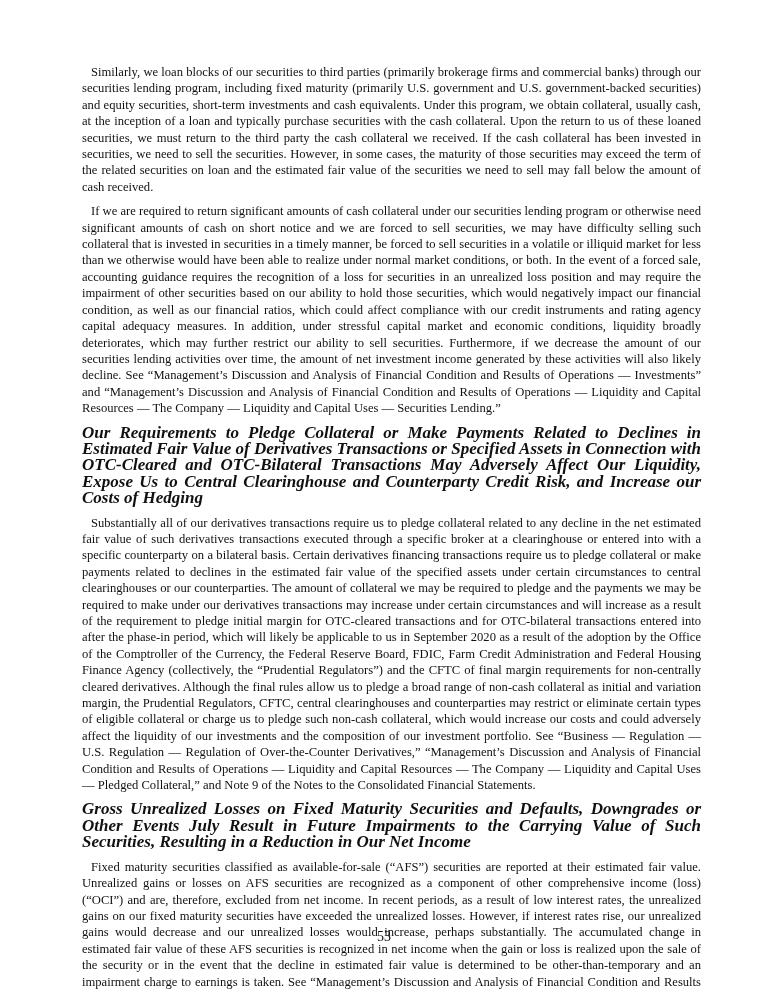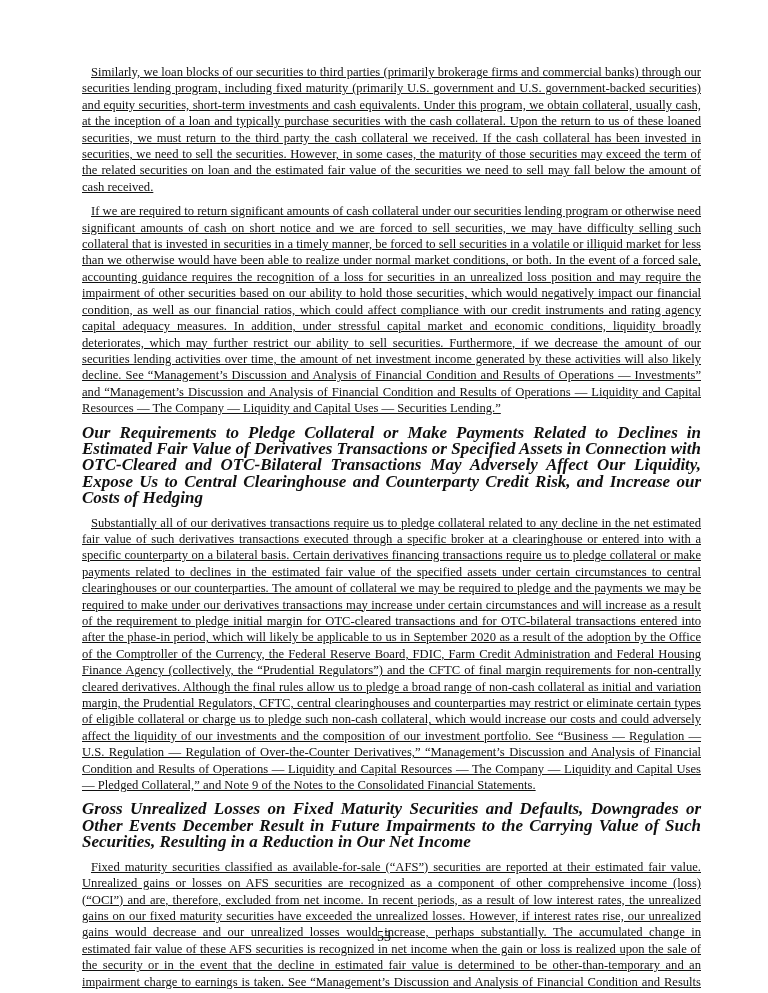--- a/index.html
+++ b/index.html
@@ -21,21 +21,20 @@
       top: 64px;
       width: 619px;
     }
     p.body-para {
       margin: 0 0 8px 0;
       font-size: 12.6px;
       line-height: 16.4px;
       text-align: justify;
       text-indent: 9px;
       hyphens: none;
-      text-decoration: underline;
     }
     p.body-para:first-child { text-indent: 9px; }
     h3.section-heading {
       margin: 2px 0 8px 0;
       font-size: 17px;
       line-height: 16.4px;
       font-weight: bold;
       font-style: italic;
       text-align: justify;
     }
@@ -50,17 +49,17 @@
     }
   </style>
 </head>
 <body>
 
 <div class="page">
   <p class="body-para">Similarly, we loan blocks of our securities to third parties (primarily brokerage firms and commercial banks) through our securities lending program, including fixed maturity (primarily U.S. government and U.S. government-backed securities) and equity securities, short-term investments and cash equivalents. Under this program, we obtain collateral, usually cash, at the inception of a loan and typically purchase securities with the cash collateral. Upon the return to us of these loaned securities, we must return to the third party the cash collateral we received. If the cash collateral has been invested in securities, we need to sell the securities. However, in some cases, the maturity of those securities may exceed the term of the related securities on loan and the estimated fair value of the securities we need to sell may fall below the amount of cash received.</p>
   <p class="body-para">If we are required to return significant amounts of cash collateral under our securities lending program or otherwise need significant amounts of cash on short notice and we are forced to sell securities, we may have difficulty selling such collateral that is invested in securities in a timely manner, be forced to sell securities in a volatile or illiquid market for less than we otherwise would have been able to realize under normal market conditions, or both. In the event of a forced sale, accounting guidance requires the recognition of a loss for securities in an unrealized loss position and may require the impairment of other securities based on our ability to hold those securities, which would negatively impact our financial condition, as well as our financial ratios, which could affect compliance with our credit instruments and rating agency capital adequacy measures. In addition, under stressful capital market and economic conditions, liquidity broadly deteriorates, which may further restrict our ability to sell securities. Furthermore, if we decrease the amount of our securities lending activities over time, the amount of net investment income generated by these activities will also likely decline. See “Management’s Discussion and Analysis of Financial Condition and Results of Operations — Investments” and “Management’s Discussion and Analysis of Financial Condition and Results of Operations — Liquidity and Capital Resources — The Company — Liquidity and Capital Uses — Securities Lending.”</p>
   <h3 class="section-heading">Our Requirements to Pledge Collateral or Make Payments Related to Declines in Estimated Fair Value of Derivatives Transactions or Specified Assets in Connection with OTC-Cleared and OTC-Bilateral Transactions May Adversely Affect Our Liquidity, Expose Us to Central Clearinghouse and Counterparty Credit Risk, and Increase our Costs of Hedging</h3>
   <p class="body-para">Substantially all of our derivatives transactions require us to pledge collateral related to any decline in the net estimated fair value of such derivatives transactions executed through a specific broker at a clearinghouse or entered into with a specific counterparty on a bilateral basis. Certain derivatives financing transactions require us to pledge collateral or make payments related to declines in the estimated fair value of the specified assets under certain circumstances to central clearinghouses or our counterparties. The amount of collateral we may be required to pledge and the payments we may be required to make under our derivatives transactions may increase under certain circumstances and will increase as a result of the requirement to pledge initial margin for OTC-cleared transactions and for OTC-bilateral transactions entered into after the phase-in period, which will likely be applicable to us in September 2020 as a result of the adoption by the Office of the Comptroller of the Currency, the Federal Reserve Board, FDIC, Farm Credit Administration and Federal Housing Finance Agency (collectively, the “Prudential Regulators”) and the CFTC of final margin requirements for non-centrally cleared derivatives. Although the final rules allow us to pledge a broad range of non-cash collateral as initial and variation margin, the Prudential Regulators, CFTC, central clearinghouses and counterparties may restrict or eliminate certain types of eligible collateral or charge us to pledge such non-cash collateral, which would increase our costs and could adversely affect the liquidity of our investments and the composition of our investment portfolio. See “Business — Regulation — U.S. Regulation — Regulation of Over-the-Counter Derivatives,” “Management’s Discussion and Analysis of Financial Condition and Results of Operations — Liquidity and Capital Resources — The Company — Liquidity and Capital Uses — Pledged Collateral,” and Note 9 of the Notes to the Consolidated Financial Statements.</p>
-  <h3 class="section-heading">Gross Unrealized Losses on Fixed Maturity Securities and Defaults, Downgrades or Other Events December Result in Future Impairments to the Carrying Value of Such Securities, Resulting in a Reduction in Our Net Income</h3>
+  <h3 class="section-heading">Gross Unrealized Losses on Fixed Maturity Securities and Defaults, Downgrades or Other Events July Result in Future Impairments to the Carrying Value of Such Securities, Resulting in a Reduction in Our Net Income</h3>
   <p class="body-para">Fixed maturity securities classified as available-for-sale (“AFS”) securities are reported at their estimated fair value. Unrealized gains or losses on AFS securities are recognized as a component of other comprehensive income (loss) (“OCI”) and are, therefore, excluded from net income. In recent periods, as a result of low interest rates, the unrealized gains on our fixed maturity securities have exceeded the unrealized losses. However, if interest rates rise, our unrealized gains would decrease and our unrealized losses would increase, perhaps substantially. The accumulated change in estimated fair value of these AFS securities is recognized in net income when the gain or loss is realized upon the sale of the security or in the event that the decline in estimated fair value is determined to be other-than-temporary and an impairment charge to earnings is taken. See “Management’s Discussion and Analysis of Financial Condition and Results of Operations — Investments — Fixed Maturity and Equity Securities AFS.”</p>
 </div>
 
 <div class="page-number">53</div>
 
 </body></html>

